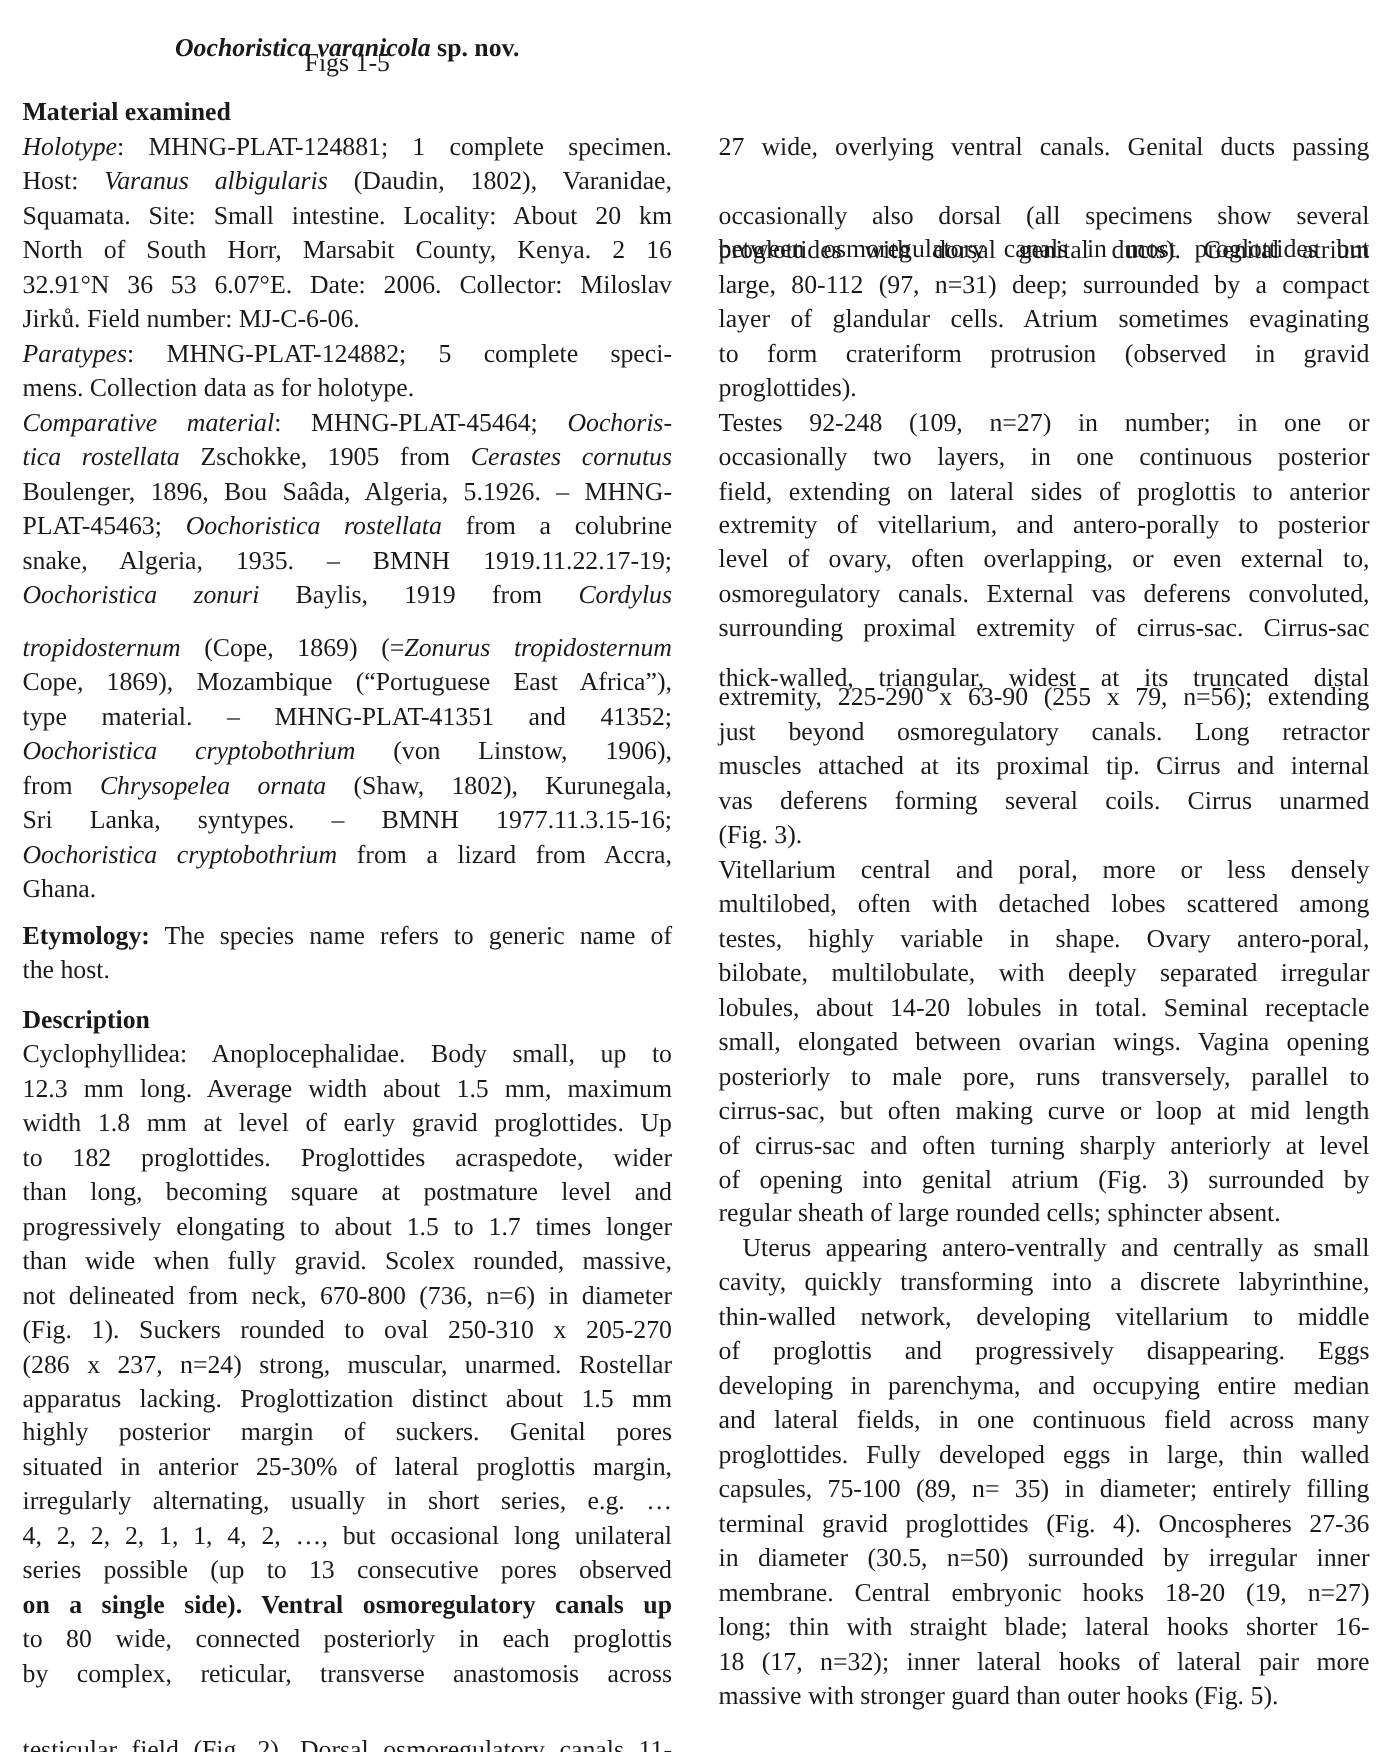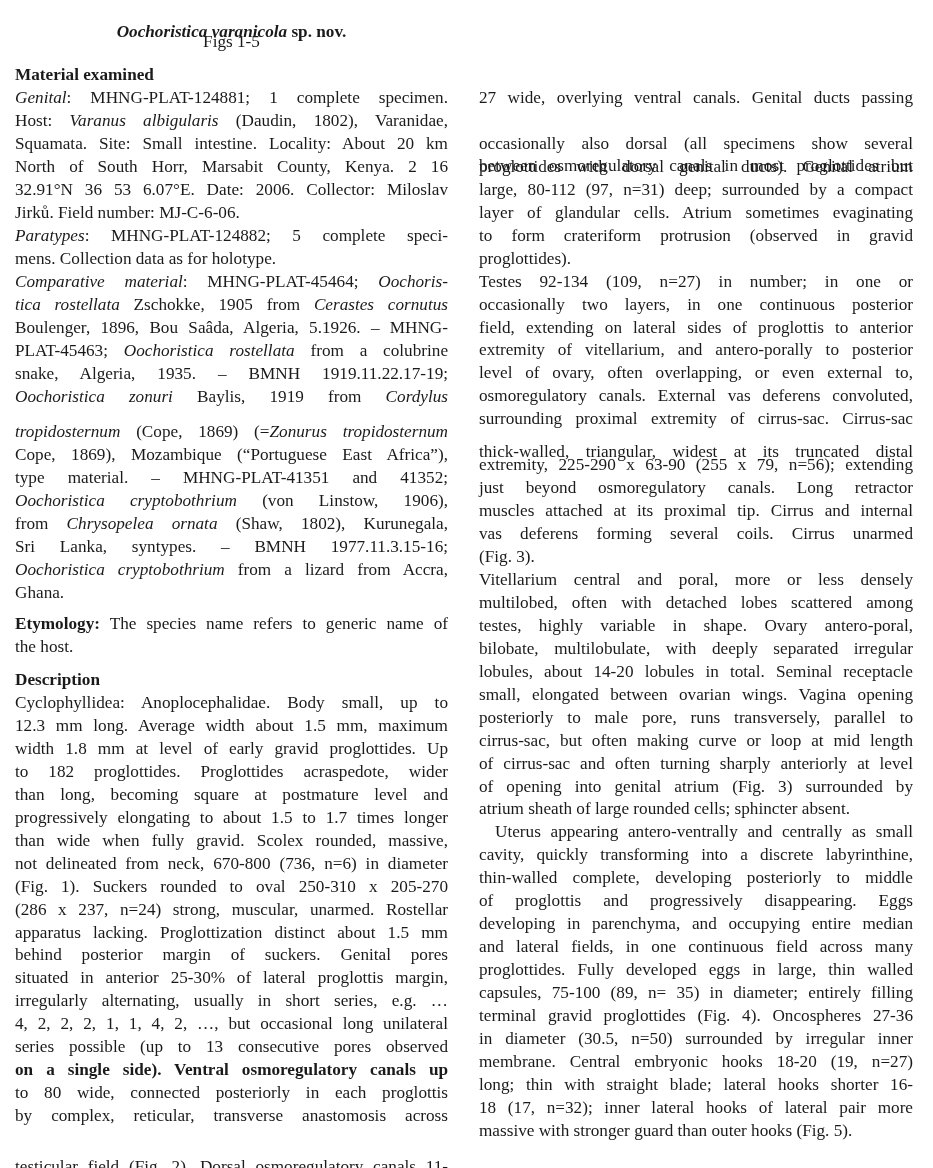--- a/index.html
+++ b/index.html
@@ -28,21 +28,21 @@
 
 <div class="col col-left">
   <div class="ln center" style="top:7px;margin-top:14px;">
     <span class="i b">Oochoristica varanicola</span><span class="b"> sp. nov.</span>
   </div>
   <div class="ln center" style="top:31px;">Figs 1-5</div>
 
   <div class="ln last head" style="top:64px;">Material examined</div>
 
   <div id="left-lines">
-      <div class="ln" style="top: 87px;"><span class="i">Genital</span><span>: MHNG-PLAT-124881; 1 complete specimen.</span></div>
+      <div class="ln" style="top: 87px;"><span class="i">Holotype</span><span>: MHNG-PLAT-124881; 1 complete specimen.</span></div>
       <div class="ln" style="top: 110px;"><span>Host: </span><span class="i">Varanus albigularis</span><span> (Daudin, 1802), Varanidae,</span></div>
       <div class="ln" style="top: 133px;"><span>Squamata. Site: Small intestine. Locality: About 20 km</span></div>
       <div class="ln" style="top: 156px;"><span>North of South Horr, Marsabit County, Kenya. 2 16</span></div>
       <div class="ln" style="top: 179px;"><span>32.91°N 36 53 6.07°E. Date: 2006. Collector: Miloslav</span></div>
       <div class="ln last" style="top: 202px;"><span>Jirků. Field number: MJ-C-6-06.</span></div>
       <div class="ln" style="top: 225px;"><span class="i">Paratypes</span><span>: MHNG-PLAT-124882; 5 complete speci-</span></div>
       <div class="ln last" style="top: 248px;"><span>mens. Collection data as for holotype.</span></div>
       <div class="ln" style="top: 271px;"><span class="i">Comparative material</span><span>: MHNG-PLAT-45464; </span><span class="i">Oochoris-</span></div>
       <div class="ln" style="top: 294px;"><span class="i">tica rostellata</span><span> Zschokke, 1905 from </span><span class="i">Cerastes cornutus</span></div>
       <div class="ln" style="top: 317px;"><span>Boulenger, 1896, Bou Saâda, Algeria, 5.1926. – MHNG-</span></div>
@@ -71,21 +71,21 @@
       <div class="ln" style="top: 714.95px;">12.3 mm long. Average width about 1.5 mm, maximum</div>
       <div class="ln" style="top: 737.9px;">width 1.8 mm at level of early gravid proglottides. Up</div>
       <div class="ln" style="top: 760.85px;">to 182 proglottides. Proglottides acraspedote, wider</div>
       <div class="ln" style="top: 783.8px;">than long, becoming square at postmature level and</div>
       <div class="ln" style="top: 806.75px;">progressively elongating to about 1.5 to 1.7 times longer</div>
       <div class="ln" style="top: 829.7px;">than wide when fully gravid. Scolex rounded, massive,</div>
       <div class="ln" style="top: 852.65px;">not delineated from neck, 670-800 (736, n=6) in diameter</div>
       <div class="ln" style="top: 875.6px;">(Fig. 1). Suckers rounded to oval 250-310 x 205-270</div>
       <div class="ln" style="top: 898.55px;">(286 x 237, n=24) strong, muscular, unarmed. Rostellar</div>
       <div class="ln" style="top: 921.5px;">apparatus lacking. Proglottization distinct about 1.5 mm</div>
-      <div class="ln" style="top: 944.45px;">behind posterior margin of suckers. Genital pores</div>
+      <div class="ln" style="top: 944.45px;">highly posterior margin of suckers. Genital pores</div>
       <div class="ln" style="top: 967.4px;">situated in anterior 25-30% of lateral proglottis margin,</div>
       <div class="ln" style="top: 990.35px;">irregularly alternating, usually in short series, e.g. …</div>
       <div class="ln" style="top: 1013.3px;">4, 2, 2, 2, 1, 1, 4, 2, …, but occasional long unilateral</div>
       <div class="ln" style="top: 1036.25px;">series possible (up to 13 consecutive pores observed</div>
       <div class="ln" style="top: 1059.2px; font-weight: bold;">on a single side). Ventral osmoregulatory canals up</div>
       <div class="ln" style="top: 1082.15px;">to 80 wide, connected posteriorly in each proglottis</div>
       <div class="ln" style="top: 1105.1px;">by complex, reticular, transverse anastomosis across</div>
       <div class="ln" style="top: 1128.05px; margin-top: 28px;">testicular field (Fig. 2). Dorsal osmoregulatory canals 11-</div>
     </div>
 </div>
@@ -93,21 +93,21 @@
 <div class="col col-right">
   <div id="right-lines">
       <div class="ln" style="top: 87px;">27 wide, overlying ventral canals. Genital ducts passing</div>
       <div class="ln" style="top: 109.95px; margin-top: 45px;">between osmoregulatory canals in most proglottides but</div>
       <div class="ln" style="top: 132.9px;">occasionally also dorsal (all specimens show several</div>
       <div class="ln" style="top: 155.85px;">proglottides with dorsal genital ducts). Genital atrium</div>
       <div class="ln" style="top: 178.8px;">large, 80-112 (97, n=31) deep; surrounded by a compact</div>
       <div class="ln" style="top: 201.75px;">layer of glandular cells. Atrium sometimes evaginating</div>
       <div class="ln" style="top: 224.7px;">to form crateriform protrusion (observed in gravid</div>
       <div class="ln last" style="top: 247.65px;">proglottides).</div>
-      <div class="ln" style="top: 270.6px;">Testes 92-134 (109, n=27) in number; in one or</div>
+      <div class="ln" style="top: 270.6px;">Testes 92-248 (109, n=27) in number; in one or</div>
       <div class="ln" style="top: 293.55px;">occasionally two layers, in one continuous posterior</div>
       <div class="ln" style="top: 316.5px;">field, extending on lateral sides of proglottis to anterior</div>
       <div class="ln" style="top: 339.45px;">extremity of vitellarium, and antero-porally to posterior</div>
       <div class="ln" style="top: 362.4px;">level of ovary, often overlapping, or even external to,</div>
       <div class="ln" style="top: 385.35px;">osmoregulatory canals. External vas deferens convoluted,</div>
       <div class="ln" style="top: 408.3px;">surrounding proximal extremity of cirrus-sac. Cirrus-sac</div>
       <div class="ln" style="top: 441px;">thick-walled, triangular, widest at its truncated distal</div>
       <div class="ln" style="top: 454.2px;">extremity, 225-290 x 63-90 (255 x 79, n=56); extending</div>
       <div class="ln" style="top: 477.15px;">just beyond osmoregulatory canals. Long retractor</div>
       <div class="ln" style="top: 500.1px;">muscles attached at its proximal tip. Cirrus and internal</div>
@@ -116,24 +116,24 @@
       <div class="ln" style="top: 568.95px;">Vitellarium central and poral, more or less densely</div>
       <div class="ln" style="top: 591.9px;">multilobed, often with detached lobes scattered among</div>
       <div class="ln" style="top: 614.85px;">testes, highly variable in shape. Ovary antero-poral,</div>
       <div class="ln" style="top: 637.8px;">bilobate, multilobulate, with deeply separated irregular</div>
       <div class="ln" style="top: 660.75px;">lobules, about 14-20 lobules in total. Seminal receptacle</div>
       <div class="ln" style="top: 683.7px;">small, elongated between ovarian wings. Vagina opening</div>
       <div class="ln" style="top: 706.65px;">posteriorly to male pore, runs transversely, parallel to</div>
       <div class="ln" style="top: 729.6px;">cirrus-sac, but often making curve or loop at mid length</div>
       <div class="ln" style="top: 752.55px;">of cirrus-sac and often turning sharply anteriorly at level</div>
       <div class="ln" style="top: 775.5px;">of opening into genital atrium (Fig. 3) surrounded by</div>
-      <div class="ln last" style="top: 798.45px;">atrium sheath of large rounded cells; sphincter absent.</div>
+      <div class="ln last" style="top: 798.45px;">regular sheath of large rounded cells; sphincter absent.</div>
       <div class="ln" style="top: 821.4px; margin-left: 16px;">Uterus appearing antero-ventrally and centrally as small</div>
       <div class="ln" style="top: 844.35px;">cavity, quickly transforming into a discrete labyrinthine,</div>
-      <div class="ln" style="top: 867.3px;">thin-walled complete, developing posteriorly to middle</div>
+      <div class="ln" style="top: 867.3px;">thin-walled network, developing vitellarium to middle</div>
       <div class="ln" style="top: 890.25px;">of proglottis and progressively disappearing. Eggs</div>
       <div class="ln" style="top: 913.2px;">developing in parenchyma, and occupying entire median</div>
       <div class="ln" style="top: 936.15px;">and lateral fields, in one continuous field across many</div>
       <div class="ln" style="top: 959.1px;">proglottides. Fully developed eggs in large, thin walled</div>
       <div class="ln" style="top: 982.05px;">capsules, 75-100 (89, n= 35) in diameter; entirely filling</div>
       <div class="ln" style="top: 1005px;">terminal gravid proglottides (Fig. 4). Oncospheres 27-36</div>
       <div class="ln" style="top: 1027.95px;">in diameter (30.5, n=50) surrounded by irregular inner</div>
       <div class="ln" style="top: 1050.9px;">membrane. Central embryonic hooks 18-20 (19, n=27)</div>
       <div class="ln" style="top: 1073.85px;">long; thin with straight blade; lateral hooks shorter 16-</div>
       <div class="ln" style="top: 1096.8px;">18 (17, n=32); inner lateral hooks of lateral pair more</div>

